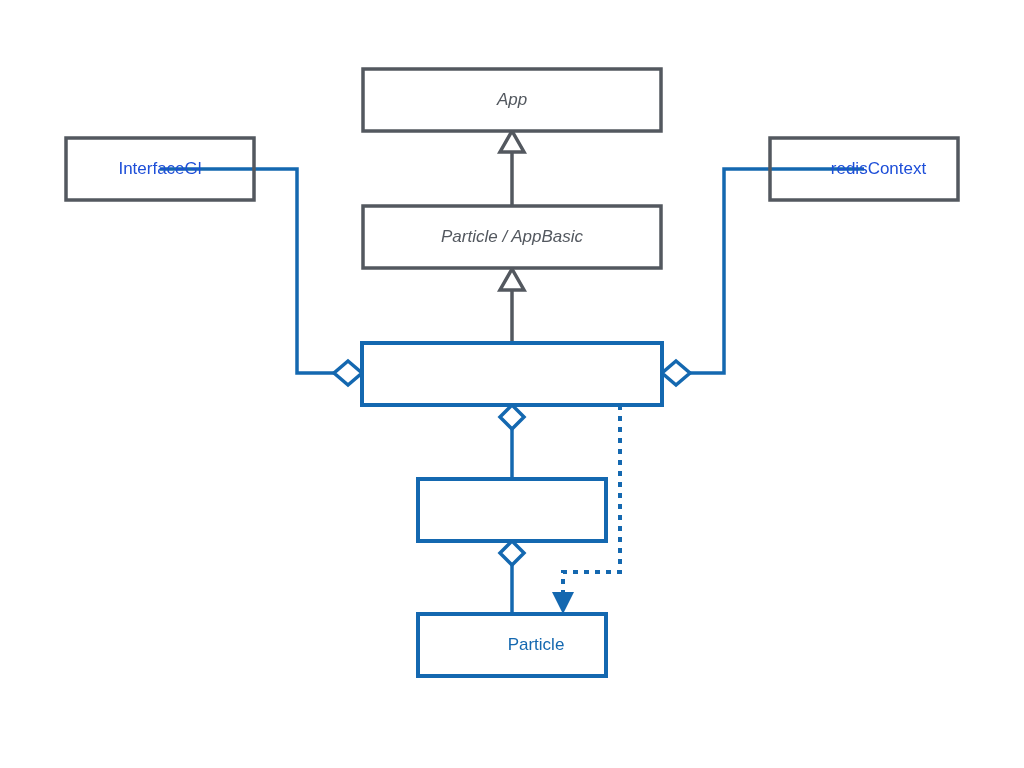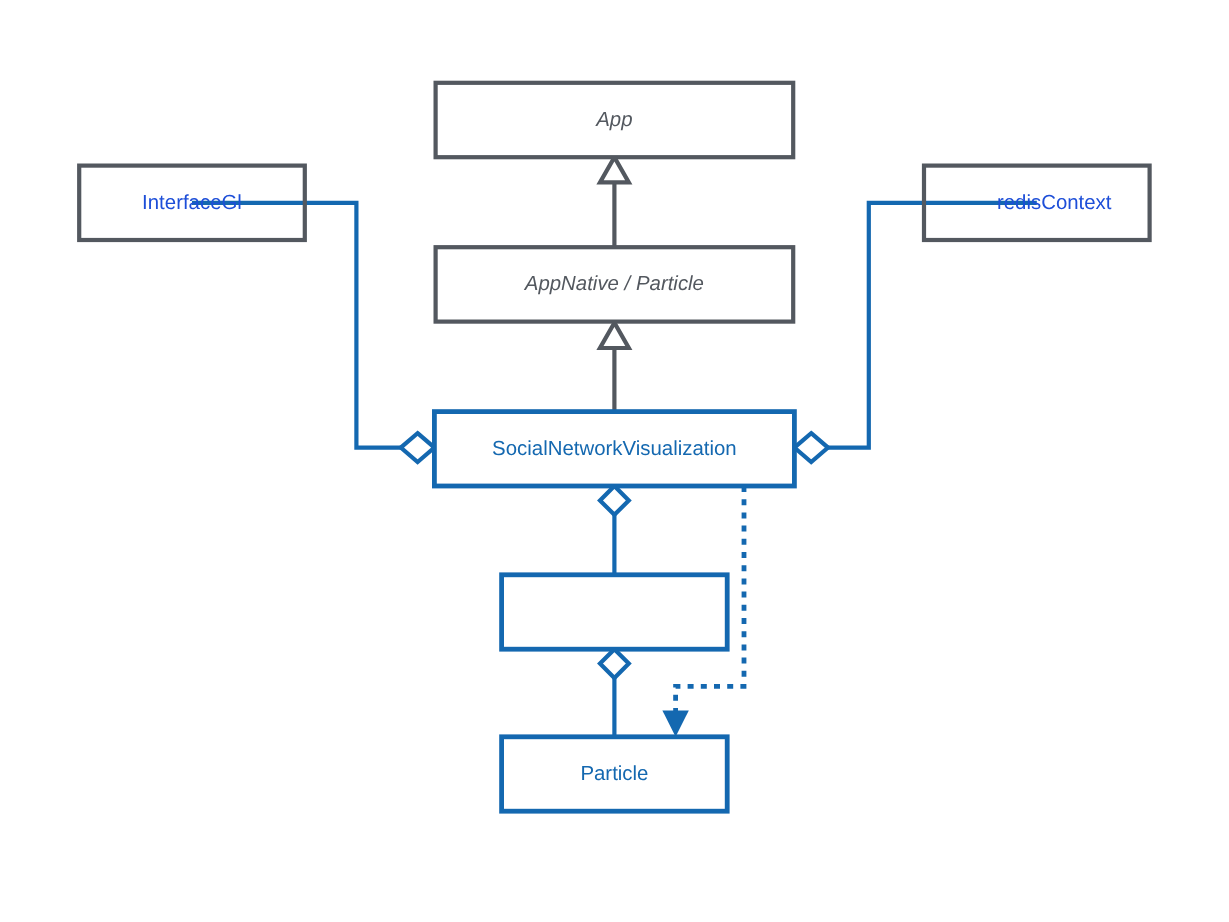--- a/index.html
+++ b/index.html
@@ -107,20 +107,19 @@
 
     <rect x="418" y="614" width="188" height="62" fill="#ffffff" stroke="#1468b0" stroke-width="4"></rect>
   </svg>
 
   <div class="node-label label-gray" style="left:363px; top:69px; width:298px; height:62px;">App</div>
 
   <div class="node-label label-gray-plain" style="left:66px; top:138px; width:188px; height:62px;">InterfaceGl</div>
 
   <div class="node-label label-gray-plain" style="left:770px; top:138px; width:217px; height:62px;">redisContext</div>
 
-  <div class="node-label label-gray" style="left:363px; top:206px; width:298px; height:62px;">AppNative / Particle</div>
-
-  <div class="node-label label-blue" style="left:362px; top:343px; width:300px; height:62px;">SocialNetworkVisualization</div>
+  <div class="node-label label-gray" style="left:363px; top:206px; width:298px; height:62px;">Particle / AppBasic</div>
 
 
-  <div class="node-label label-blue" style="left:418px; top:614px; width:188px; height:62px;">Particle</div>
+
+  <div class="node-label label-blue" style="left:442px; top:614px; width:188px; height:62px;">Particle</div>
 
 </div>
 
 </body></html>

